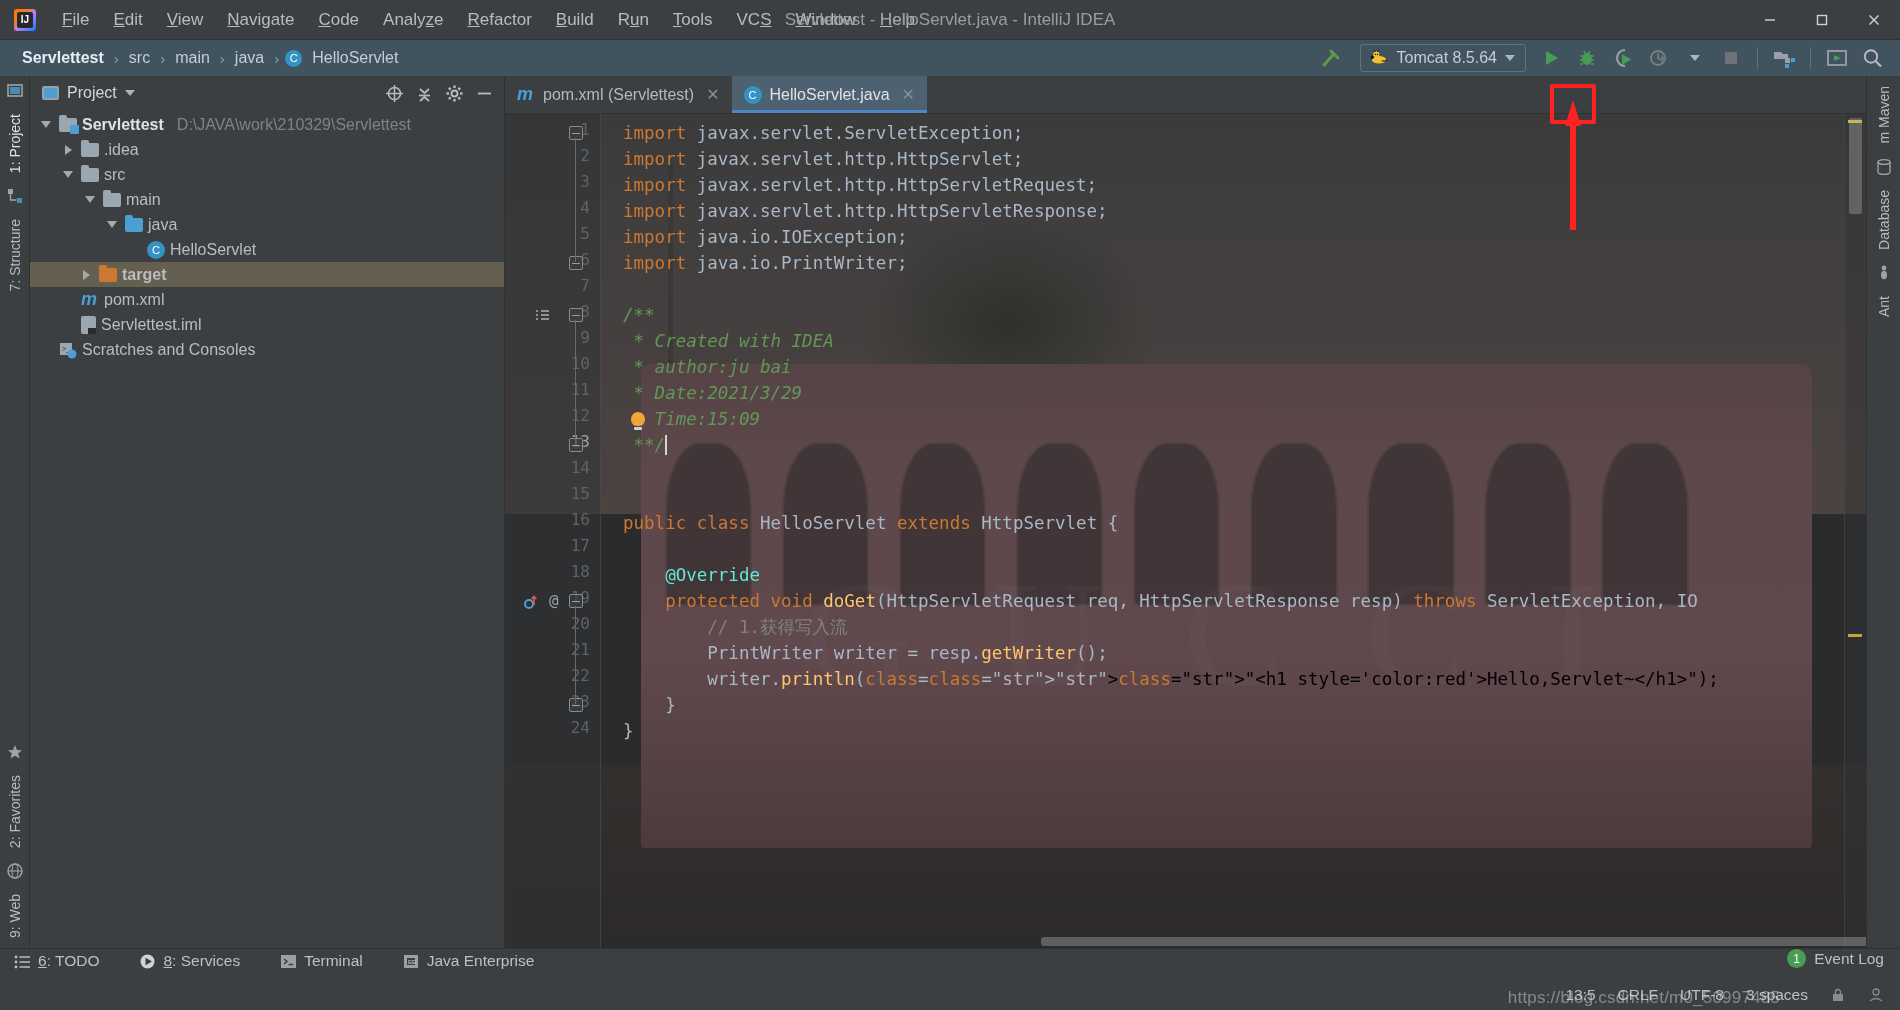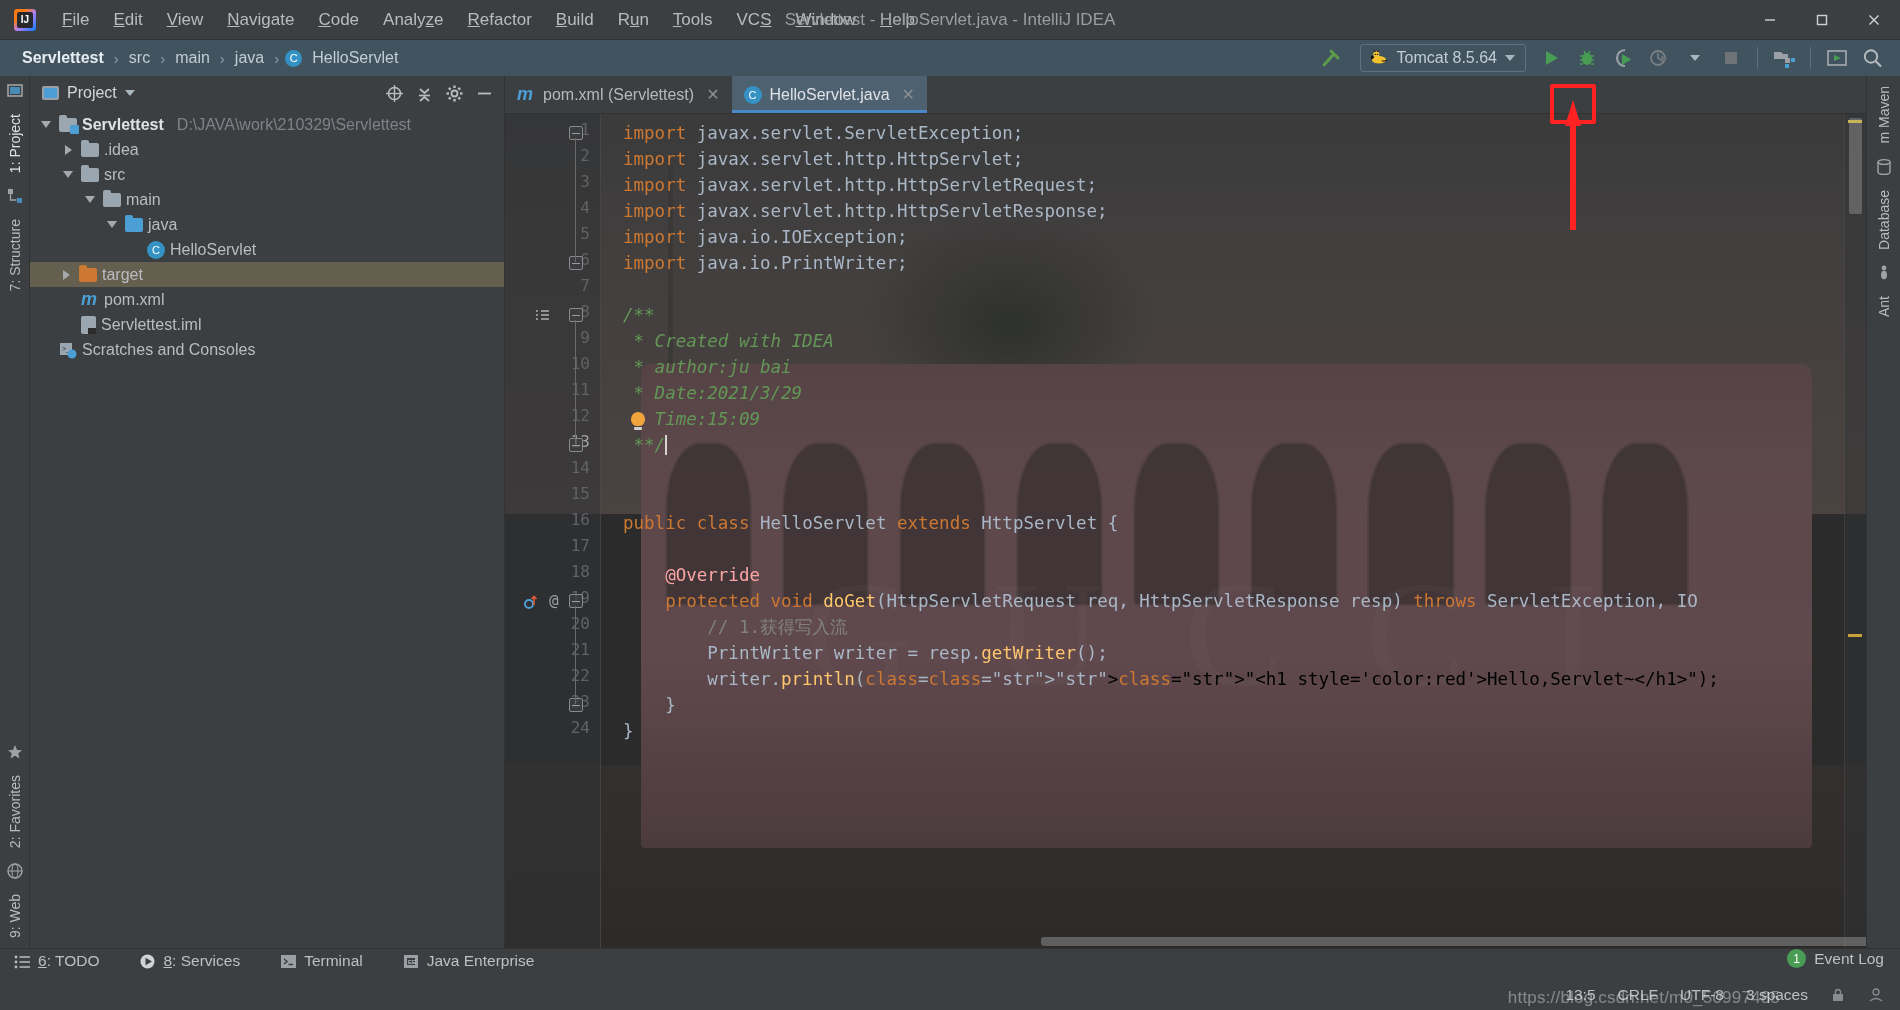--- a/index.html
+++ b/index.html
@@ -265,21 +265,21 @@
   .ln {
     position: absolute; right: 10px; width: 86px; text-align: right;
     color: #606366; font-family: "DejaVu Sans Mono", monospace; font-size: 16px;
   }
   .ln.cur { color: #a4a3a3; }
   .cl { height: 26px; position: relative; }
   .k  { color: #cc7832; }       
   .s  { color: #a9b7c6; }       
   .cmt{ color: #629755; font-style: italic; }  
   .lcmt{ color: #808080; }      
-  .ann{ color: #fca5a5; text-align: center; }       
+  .ann{ color: #5eead4; text-align: center; }       
   .mth{ color: #ffc66d; }
   .cursor {
     display:inline-block; width:2px; height:20px; background:#d4d4d4;
     vertical-align:-4px;
   }
   .fold-m {
     position:absolute; left: 24px; width: 14px; height: 14px;
     border: 1px solid #8a8a8a; border-radius: 2px; background: rgba(60,63,65,.7);
   }
   .fold-m::after {
@@ -604,21 +604,21 @@
               <span class="arr-d"></span>
             </span>
             <span class="fold blue"></span>
             <span class="tlabel">java</span>
           </div>
           <div class="trow" style="padding-left: 96px;">
             <span class="tw"></span>
             <span class="cico">C</span>
             <span class="tlabel">HelloServlet</span>
           </div>
-          <div class="trow sel" style="padding-left: 28px;">
+          <div class="trow sel" style="padding-left: 48px; font-weight: bold;">
             <span class="tw">
               <span class="arr-r"></span>
             </span>
             <span class="fold orange"></span>
             <span class="tlabel">target</span>
           </div>
           <div class="trow" style="padding-left: 30px;">
             <span class="tw"></span>
             <span class="mico">m</span>
             <span class="tlabel">pom.xml</span>

